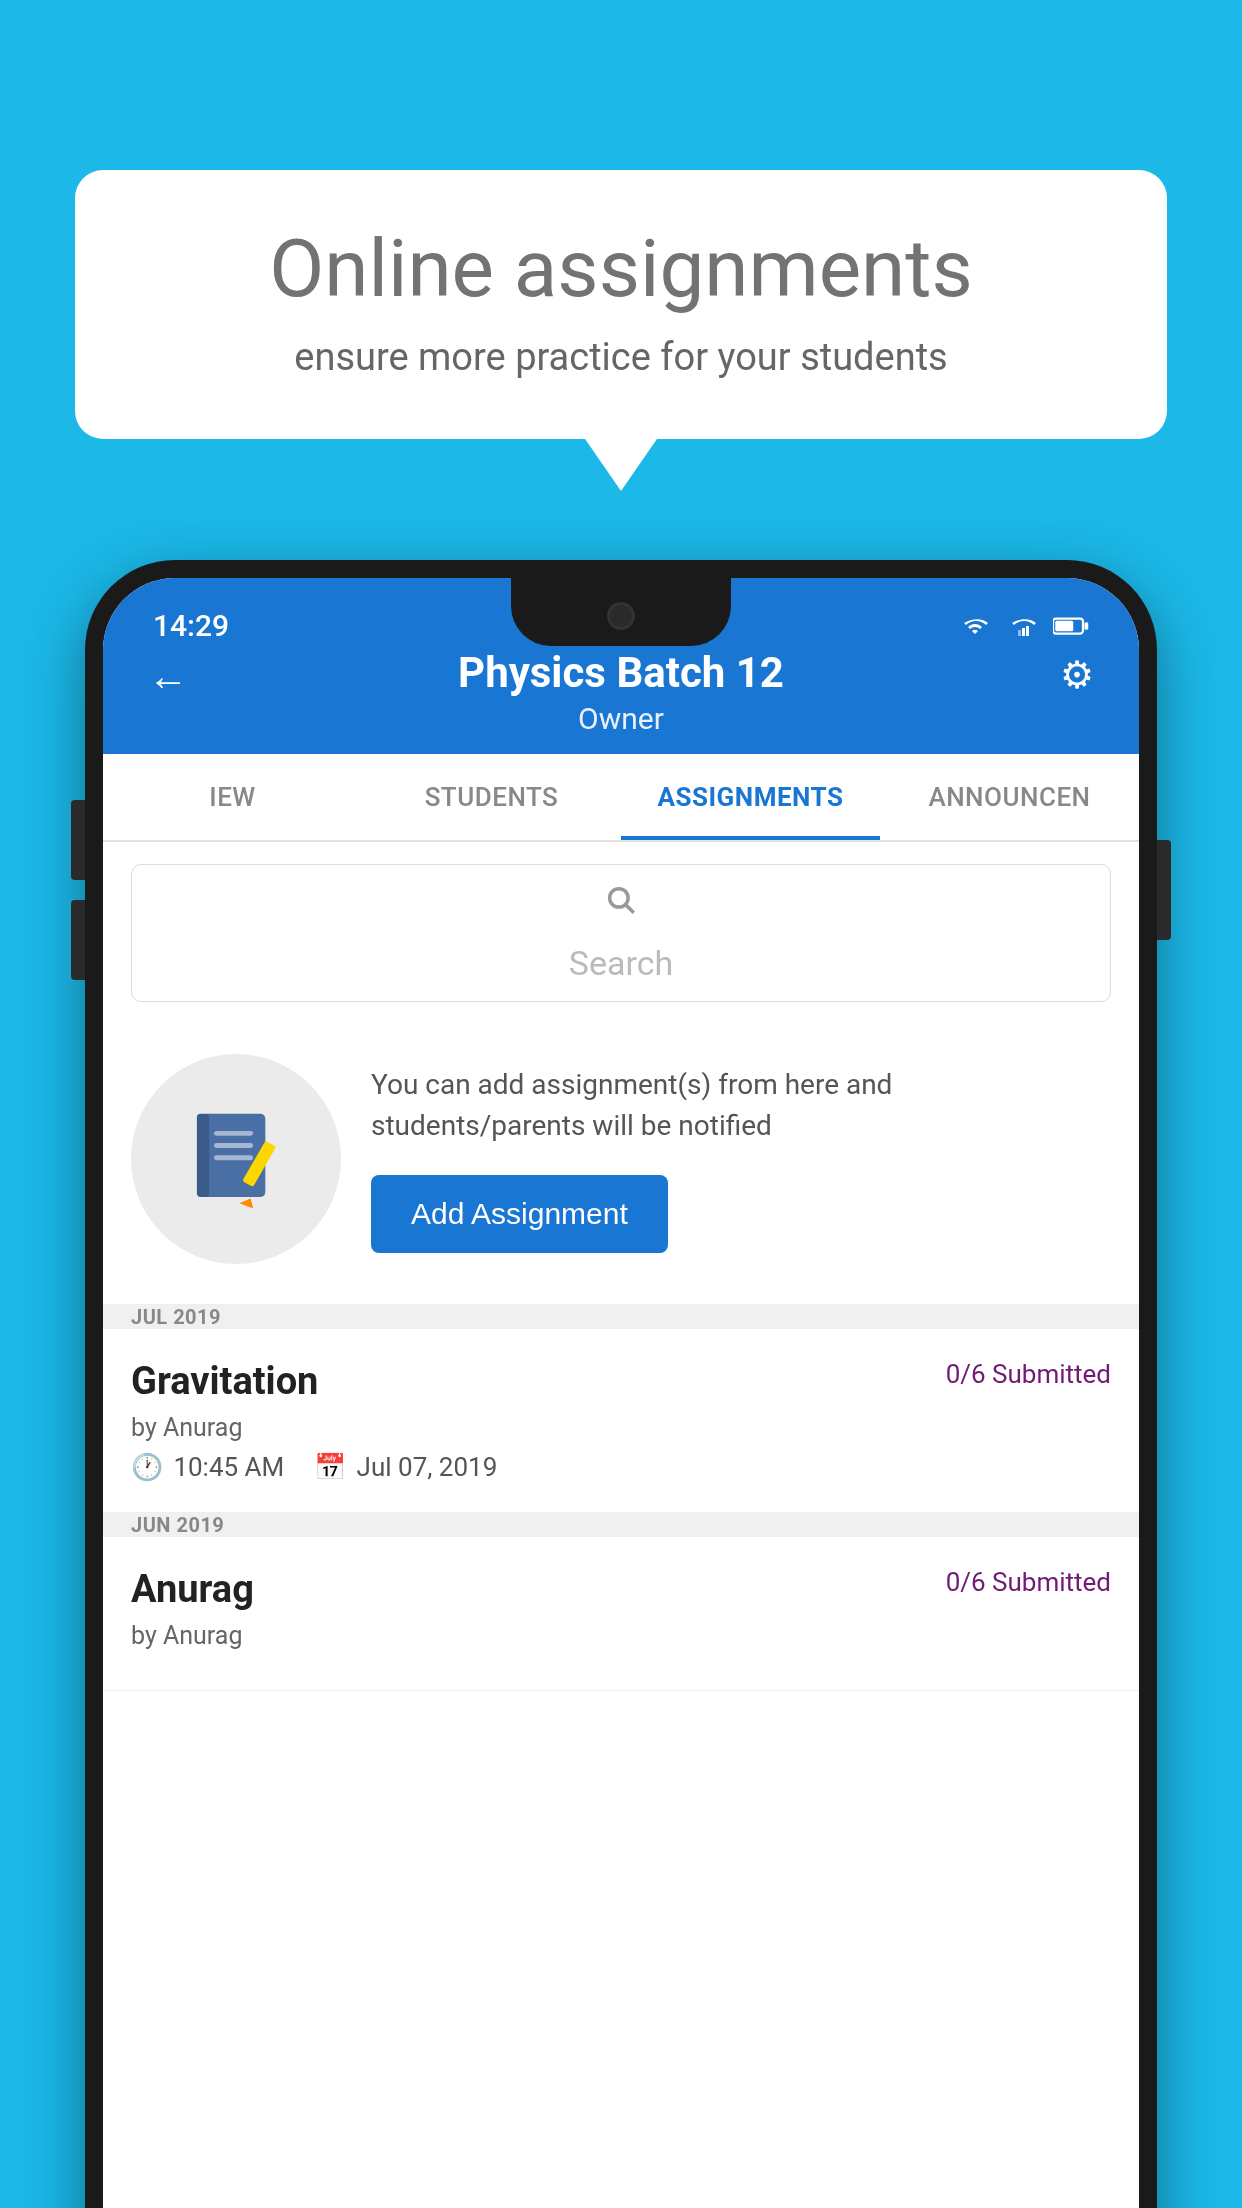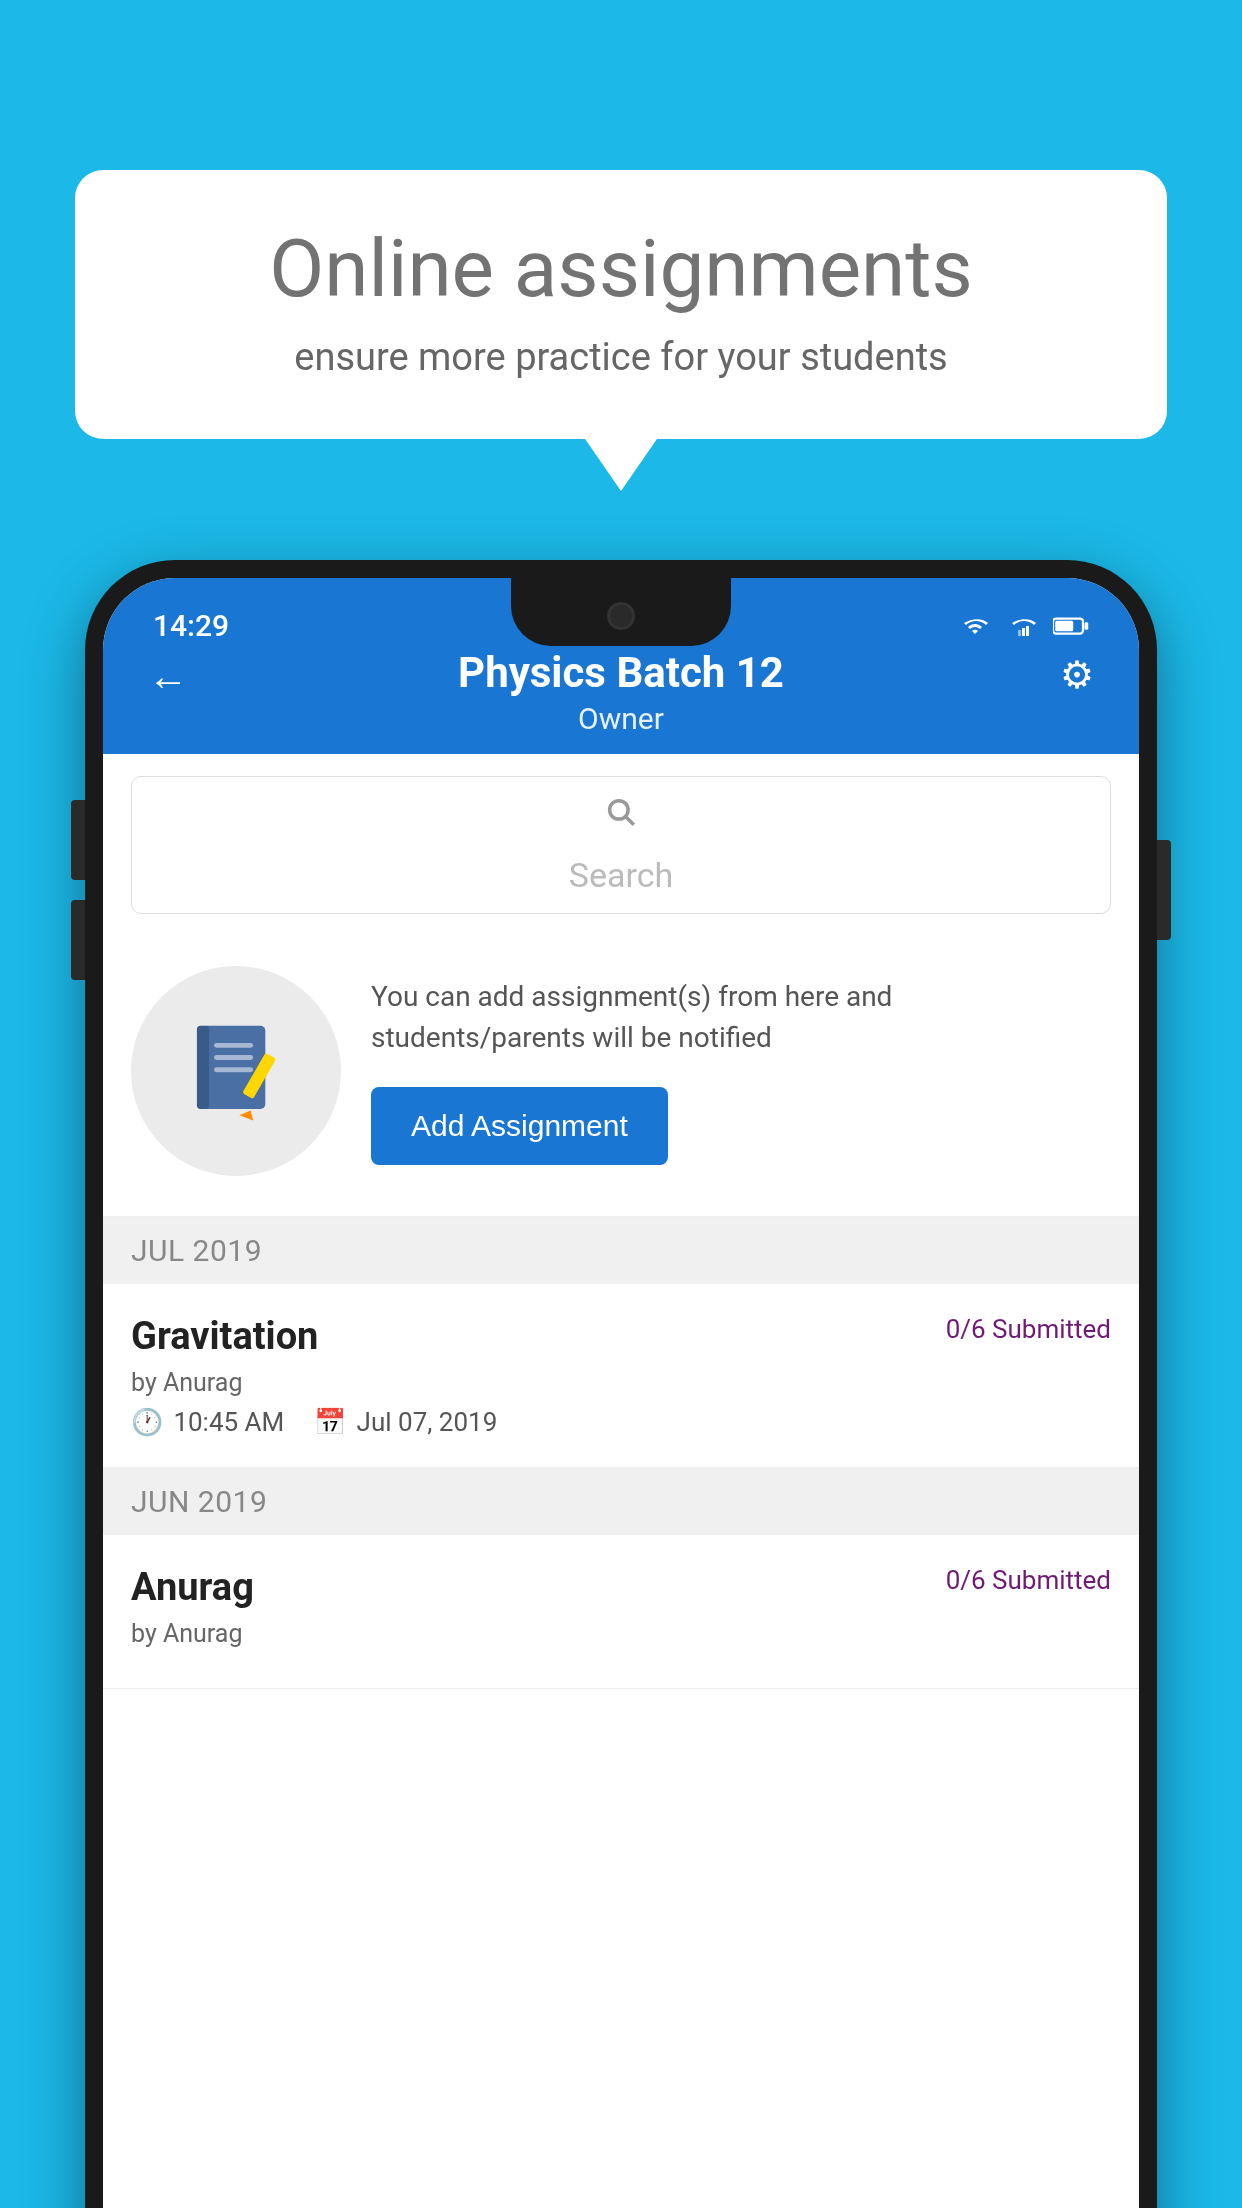--- a/index.html
+++ b/index.html
@@ -266,24 +266,24 @@
       border-radius: 8px;
       padding: 22px 40px;
       font-size: 30px;
       font-weight: 500;
       cursor: pointer;
     }
 
     
     .section-header {
       background: #f0f0f0;
-      padding: 16px 28px;
+      padding: 0 28px;
       color: #888;
-      font-size: 30px;
-      font-weight: 400;
+      font-size: 20px;
+      font-weight: 700;
       letter-spacing: 0.5px;
     }
 
     
     .assignment-item {
       padding: 30px 28px;
       border-bottom: 1px solid #eee;
       background: white;
     }
     .assignment-top-row {
@@ -393,20 +393,26 @@
         </div>
       </div>
 
       <div class="app-header">
         <div class="header-back">←</div>
         <div class="header-title">Physics Batch 12</div>
         <div class="header-subtitle">Owner</div>
         <div class="header-settings">⚙</div>
       </div>
 
+      <div class="tabs-bar">
+        <div class="tab-item">IEW</div>
+        <div class="tab-item">STUDENTS</div>
+        <div class="tab-item active">ASSIGNMENTS</div>
+        <div class="tab-item">ANNOUNCEN</div>
+      </div>
 
       <div class="content-area">
 
         <div class="search-container">
           <div class="search-input-wrapper">
             <span class="search-icon-svg">
               <svg width="34" height="34" viewBox="0 0 24 24" fill="none" stroke="#999" stroke-width="2.5">
                 <circle cx="10.5" cy="10.5" r="6.5"></circle>
                 <line x1="15.5" y1="15.5" x2="21" y2="21"></line>
               </svg>

